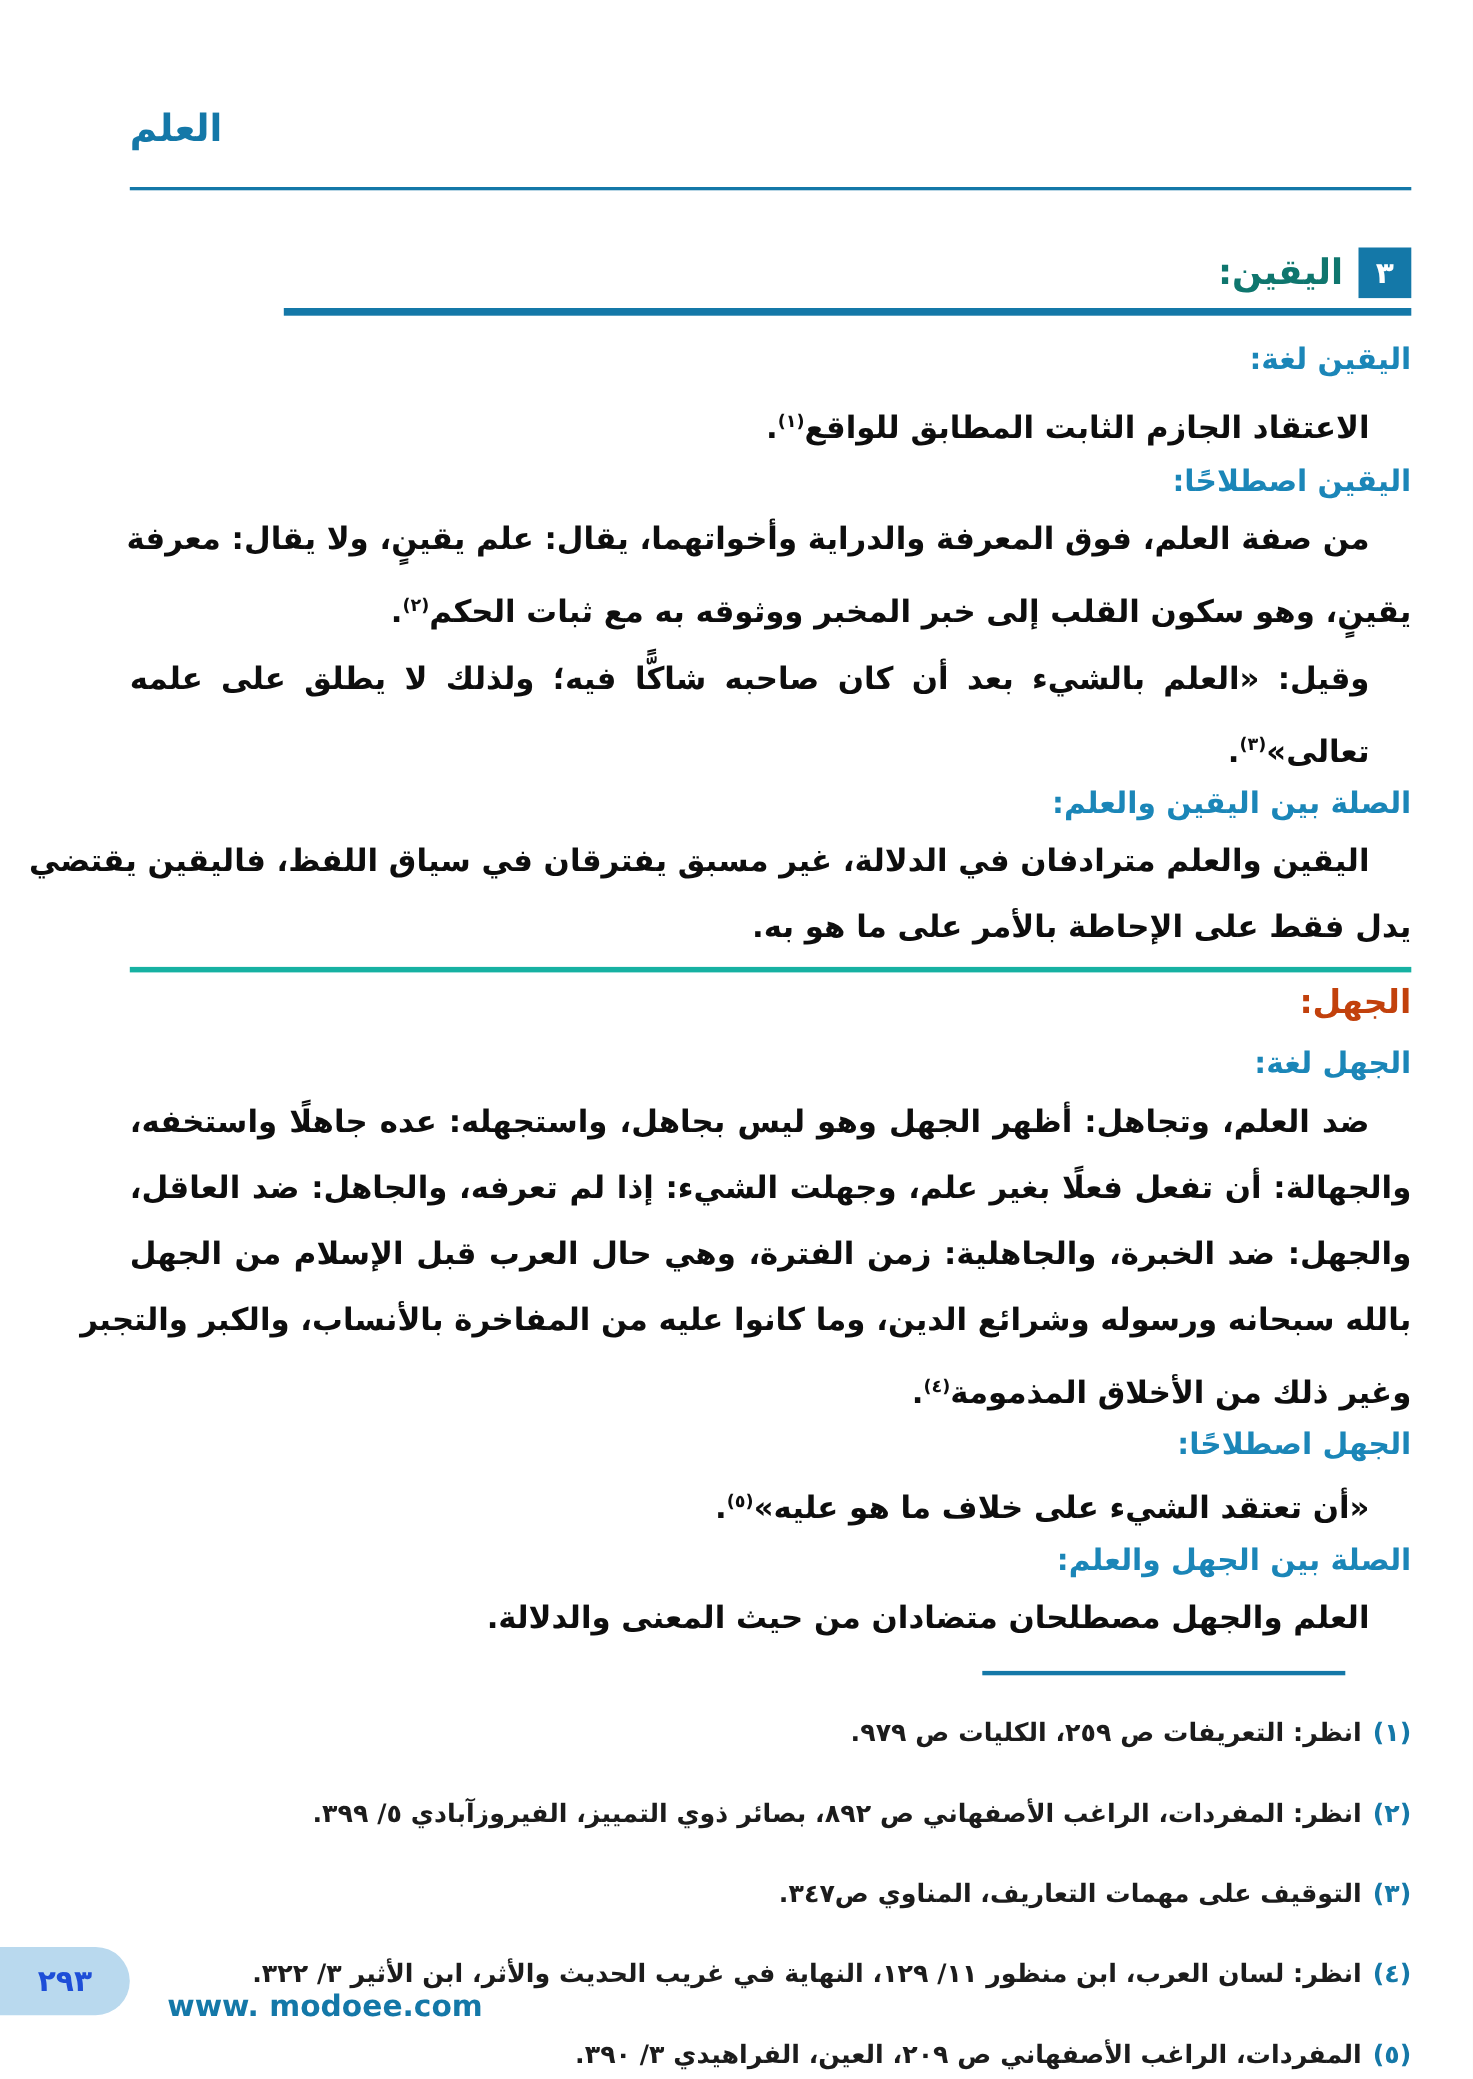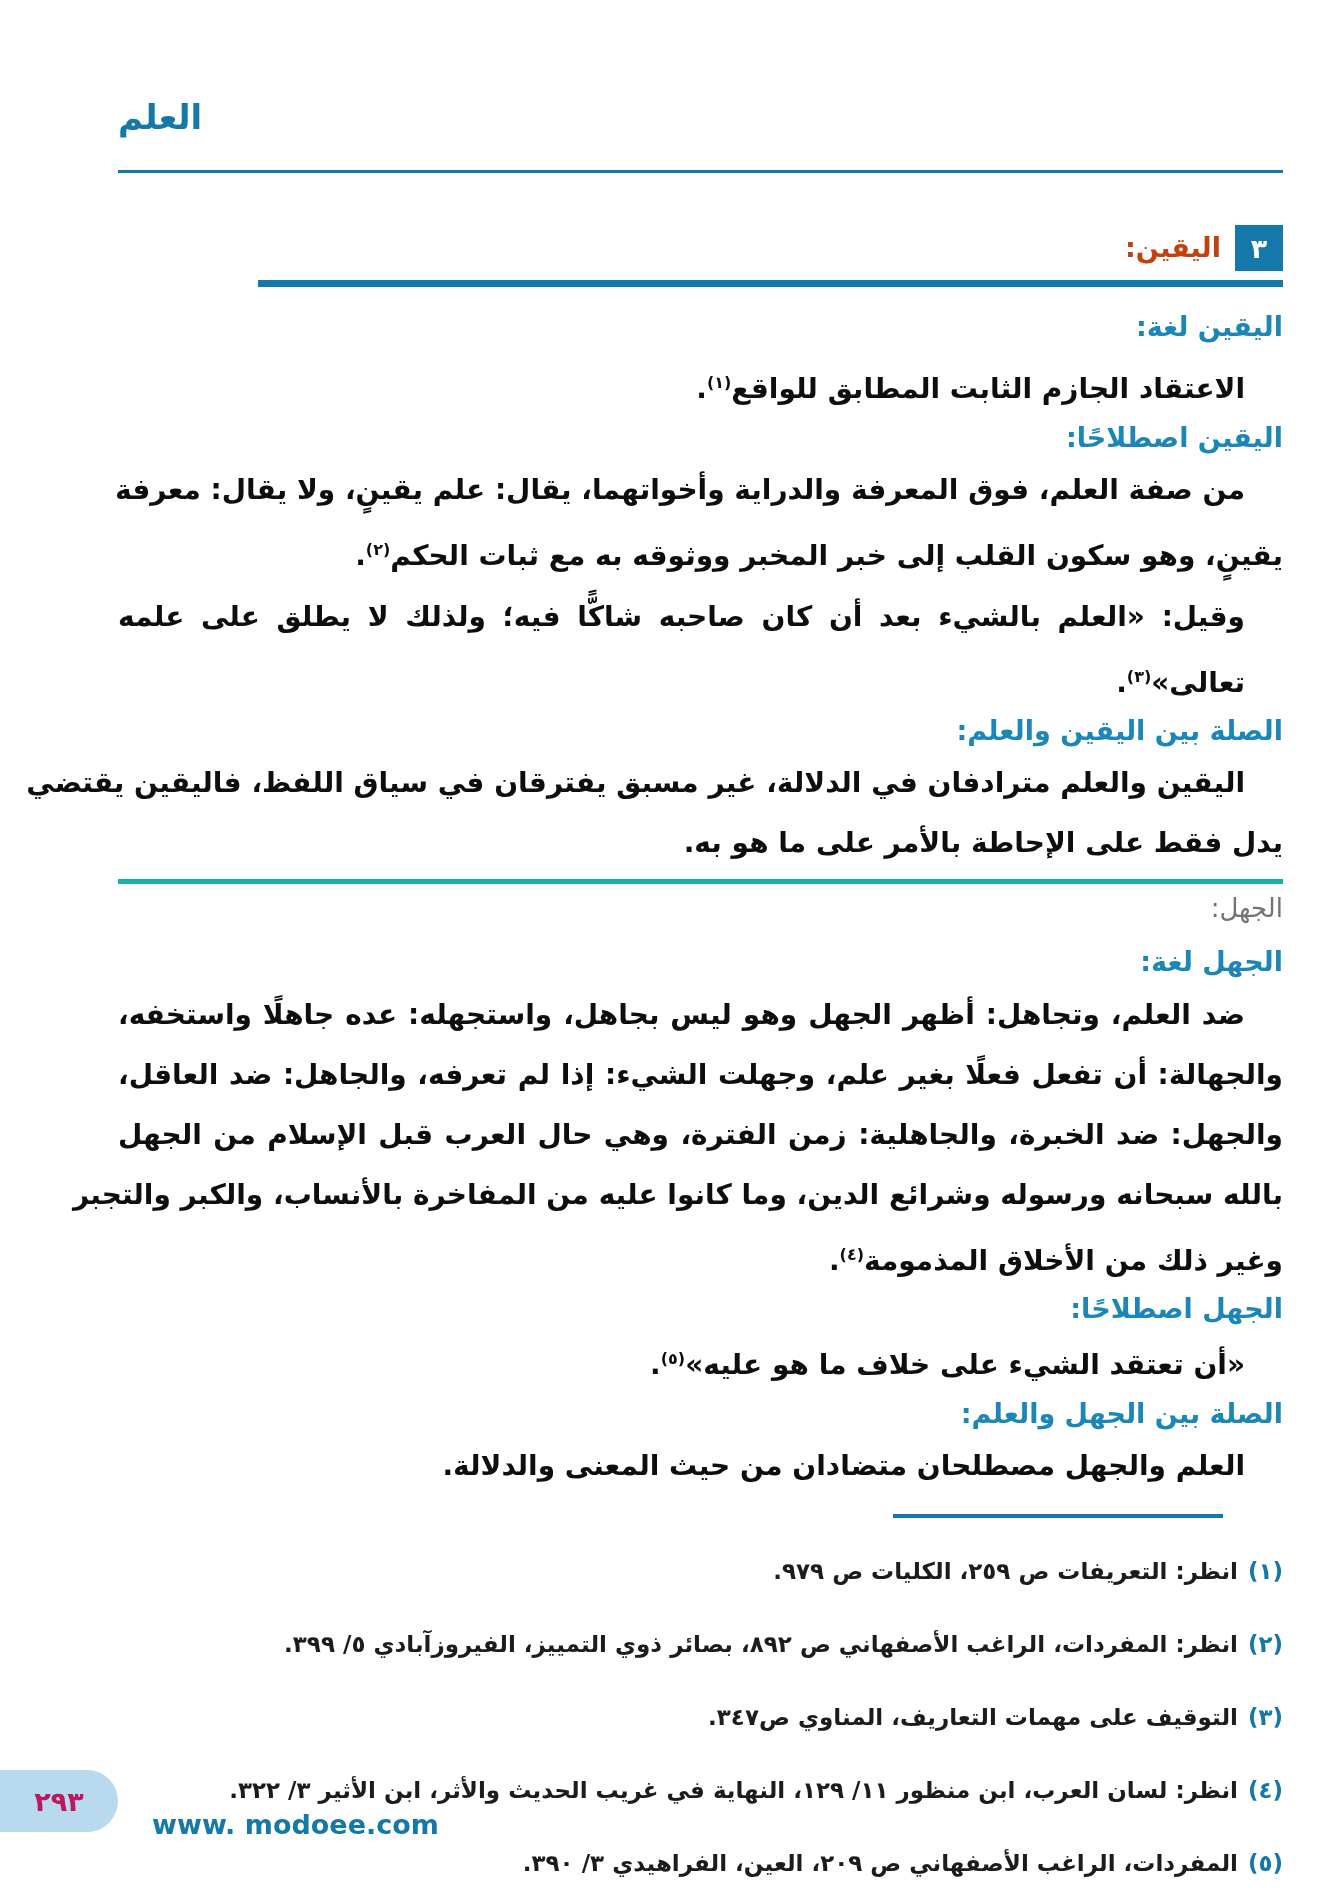--- a/index.html
+++ b/index.html
@@ -27,28 +27,28 @@
   .head-rule{height:3px;background:#1478a8;margin-top:28px;}
 
   
   .section-wrap{margin-top:52px;margin-left:140px;}
   .section-row{display:flex;align-items:center;justify-content:flex-start;gap:14px;}
   .section-badge{
     width:48px;height:46px;background:#1478a8;color:#fff;
     display:flex;align-items:center;justify-content:center;
     font-size:27px;font-weight:bold;flex:0 0 auto;
   }
-  .section-title{font-size:27px;font-weight:bold;color:#c2410c;line-height:1.1;}
+  .section-title{font-size:32px;font-weight:bold;color:#0f766e;line-height:1.1;}
   .section-rule{height:7px;background:#1478a8;margin-top:9px;}
 
   
   .teal-rule{height:5px;background:#16b1a2;margin-top:6px;}
   .jahl-heading{
     margin-top:8px;margin-left:135px;
-    font-size:26px;font-weight:normal;color:#737373;line-height:1.3;
+    font-size:30px;font-weight:bold;color:#c2410c;line-height:1.3;
   }
 
   
   .subheading{
     margin-left:160px;
     font-size:27px;font-weight:bold;color:#1b86b8;
     line-height:1.35;
   }
   .mt-sub{margin-top:18px;}
 
@@ -78,21 +78,21 @@
   }
   .footnote .fnlabel{color:#1478a8;padding-left:10px;}
 
   
   .page-badge{
     position:absolute;left:0;bottom:58px;
     width:118px;height:62px;
     background:#b9d9ee;
     border-radius:0 31px 31px 0;
     display:flex;align-items:center;justify-content:center;
-    color:#be185d;font-size:27px;font-weight:bold;
+    color:#1d4ed8;font-size:27px;font-weight:bold;
     direction:ltr;
   }
   .site-link{
     position:absolute;left:152px;bottom:50px;
     direction:ltr;text-align:left;
     font-size:27px;font-weight:bold;color:#1478a8;
     text-decoration:none;
   }
 </style>
 </head>

